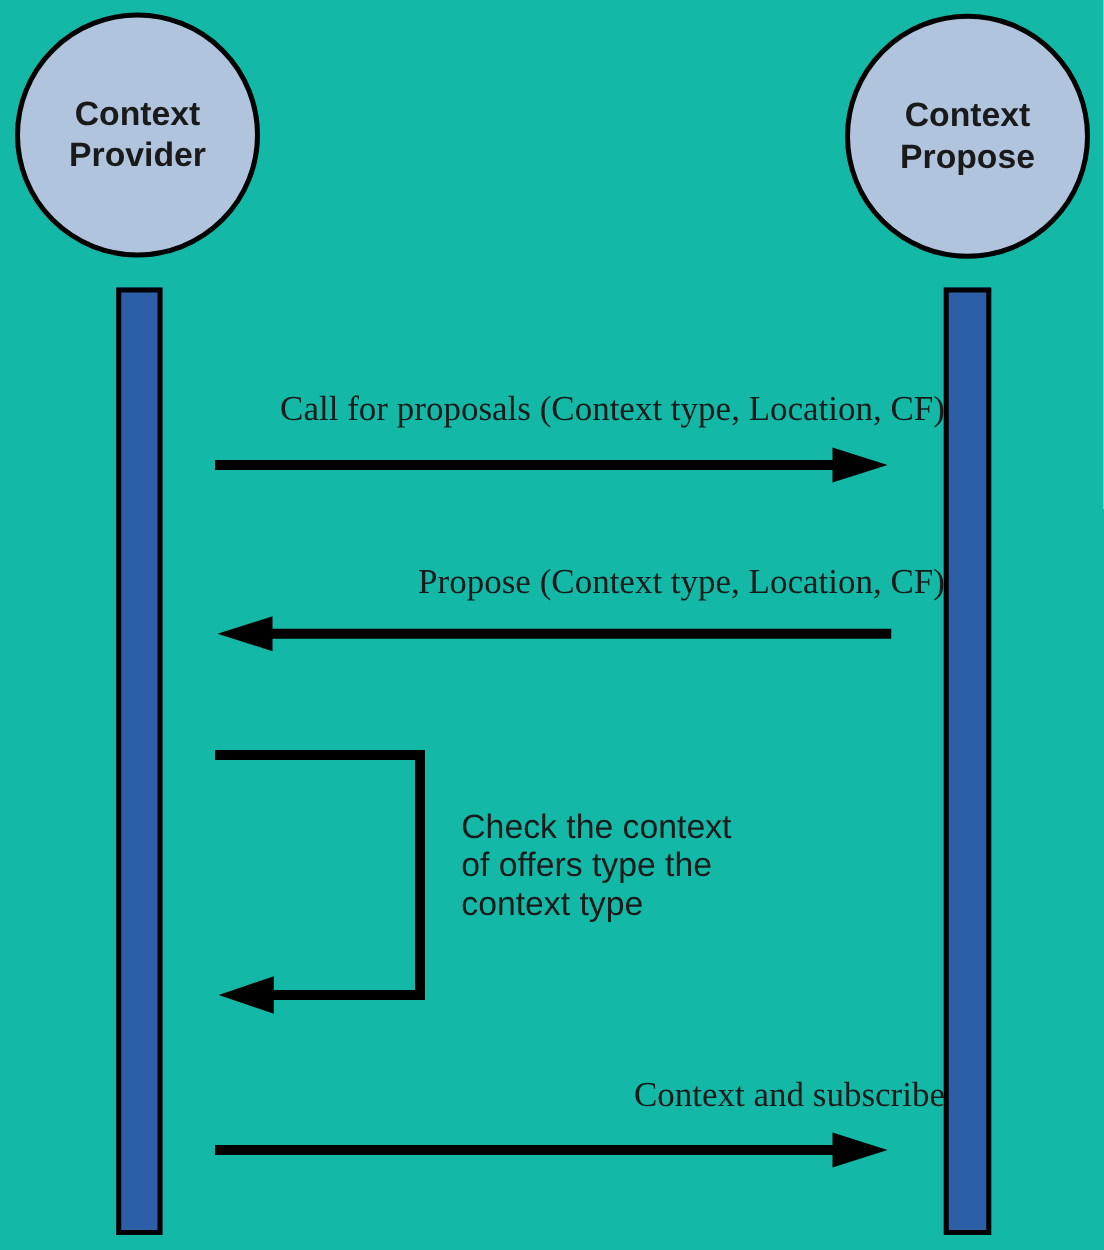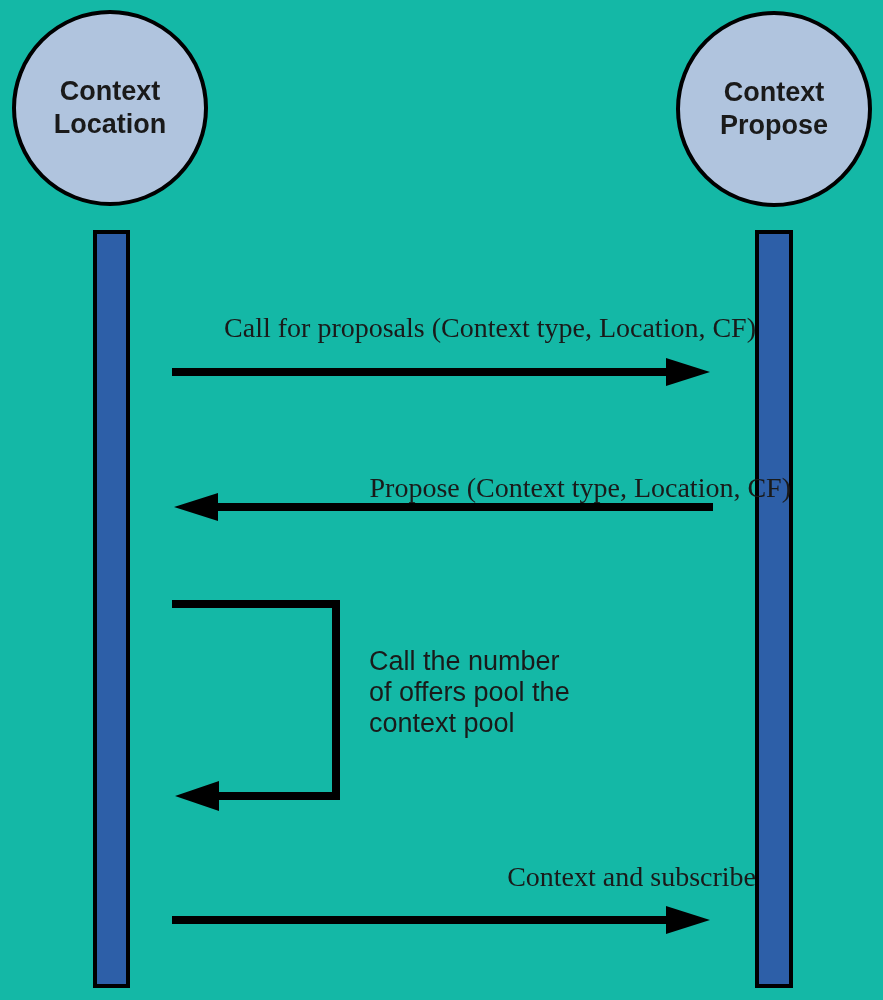--- a/index.html
+++ b/index.html
@@ -59,21 +59,21 @@
     left: 130px;
     width: 626px;
     text-align: right;
     font-size: 28px;
     line-height: 33px;
     color: var(--text);
     white-space: nowrap;
     font-family: Liberation Serif, serif;
   }
   .msg-label.m1 { top: 311px; }
-  .msg-label.m2 { top: 471px; margin-left: 35px; }
+  .msg-label.m2 { top: 449px; }
   .msg-label.m4 { top: 860px; }
   .note-label {
     position: absolute;
     left: 369px;
     top: 646px;
     width: 280px;
     text-align: left;
     font-size: 27px;
     line-height: 31px;
     color: var(--text);
@@ -81,21 +81,21 @@
   .note-label span { display: block; }
 </style>
 </head>
 <body>
 
 <div class="stage">
 
   <div class="actor left">
     <div class="actor-label">
       <span>Context</span>
-      <span>Location</span>
+      <span>Provider</span>
     </div>
   </div>
   <div class="actor right">
     <div class="actor-label">
       <span>Context</span>
       <span>Propose</span>
     </div>
   </div>
 
   <div class="lifeline left"></div>
@@ -120,19 +120,19 @@
 
     <g>
       <line x1="172" y1="920" x2="670" y2="920" stroke="#000000" stroke-width="8"></line>
       <polygon points="710,920 666,906 666,934" fill="#000000"></polygon>
     </g>
   </svg>
 
   <div class="msg-label m1">Call for proposals (Context type, Location, CF)</div>
   <div class="msg-label m2">Propose (Context type, Location, CF)</div>
   <div class="note-label">
-    <span>Call the number</span>
-    <span>of offers pool the</span>
-    <span>context pool</span>
+    <span>Check the context</span>
+    <span>of offers type the</span>
+    <span>context type</span>
   </div>
   <div class="msg-label m4">Context and subscribe</div>
 
 </div>
 
 </body></html>

